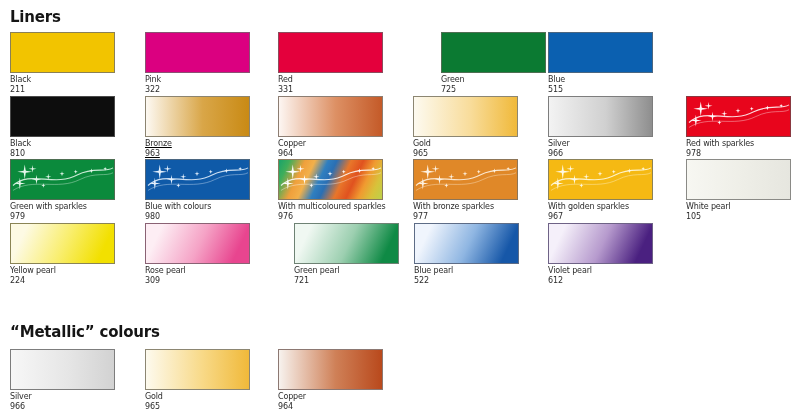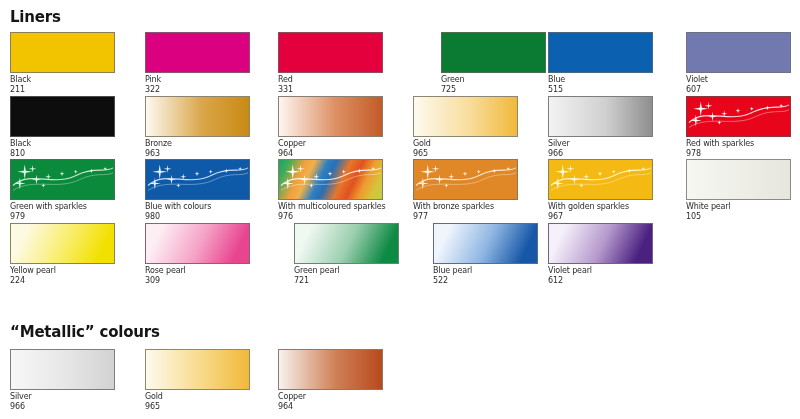--- a/index.html
+++ b/index.html
@@ -100,31 +100,26 @@
       <div class="cell" style="left: 413px; top: 32px; margin-left: 28px;">
         <div class="swatch" style="background:#0b7a32;border-color:#4e6e52;" title="Green 725"></div>
         <div class="label">Green</div>
         <div class="code">725</div>
       </div>
       <div class="cell" style="left: 548px; top: 32px;">
         <div class="swatch" style="background:#0b60b0;border-color:#4b6680;" title="Blue 515"></div>
         <div class="label">Blue</div>
         <div class="code">515</div>
       </div>
-      <div class="cell" style="left: 686px; top: 32px;">
-        <div class="swatch" style="background:#7279ae;border-color:#6e7186;" title="Violet 607"></div>
-        <div class="label">Violet</div>
-        <div class="code">607</div>
-      </div>
       <div class="cell" style="left: 10px; top: 96px; border-radius: 18px;">
         <div class="swatch" style="background:#0d0d0d;border-color:#4a4a4a;" title="Black 810"></div>
         <div class="label">Black</div>
         <div class="code">810</div>
       </div>
-      <div class="cell" style="left: 145px; top: 96px;">
+      <div class="cell" style="left: 145px; top: 96px; text-decoration: underline;">
         <div class="swatch" style="background:linear-gradient(to right, #fdf9f2 0%, #d9a648 55%, #c98a14 100%);border-color:#8c8470;" title="Bronze 963"></div>
         <div class="label">Bronze</div>
         <div class="code">963</div>
       </div>
       <div class="cell" style="left: 278px; top: 96px;">
         <div class="swatch" style="background:linear-gradient(to right, #fdf6f2 0%, #dd9064 55%, #c45a28 100%);border-color:#8c7d72;" title="Copper 964"></div>
         <div class="label">Copper</div>
         <div class="code">964</div>
       </div>
       <div class="cell" style="left: 413px; top: 96px;">
@@ -450,21 +445,21 @@
       <div class="cell" style="left: 145px; top: 223px;">
         <div class="swatch" style="background:linear-gradient(115deg, #fdeef4 0%, #fdeef4 14%, #f5a3c6 52%, #e8458f 86%, #e8458f 100%);border-color:#8a6274;" title="Rose pearl 347"></div>
         <div class="label">Rose pearl</div>
         <div class="code">309</div>
       </div>
       <div class="cell" style="left: 278px; top: 223px; padding-left: 16px;">
         <div class="swatch" style="background:linear-gradient(115deg, #f0f8f2 0%, #f0f8f2 14%, #9ccfb0 52%, #0f8a45 86%, #0f8a45 100%);border-color:#6e8274;" title="Green pearl 721"></div>
         <div class="label">Green pearl</div>
         <div class="code">721</div>
       </div>
-      <div class="cell" style="left: 433px; top: 223px;">
+      <div class="cell" style="left: 414px; top: 223px;">
         <div class="swatch" style="background:linear-gradient(115deg, #f0f5fd 0%, #f0f5fd 14%, #8fb6e2 52%, #1657a8 86%, #1657a8 100%);border-color:#5d6c86;" title="Blue pearl 522"></div>
         <div class="label">Blue pearl</div>
         <div class="code">522</div>
       </div>
       <div class="cell" style="left: 548px; top: 223px;">
         <div class="swatch" style="background:linear-gradient(115deg, #f5f0fa 0%, #f5f0fa 14%, #b69acd 52%, #4a2080 86%, #4a2080 100%);border-color:#6e6286;" title="Violet pearl 612"></div>
         <div class="label">Violet pearl</div>
         <div class="code">612</div>
       </div>
       <div class="cell" style="left: 10px; top: 349px;">

